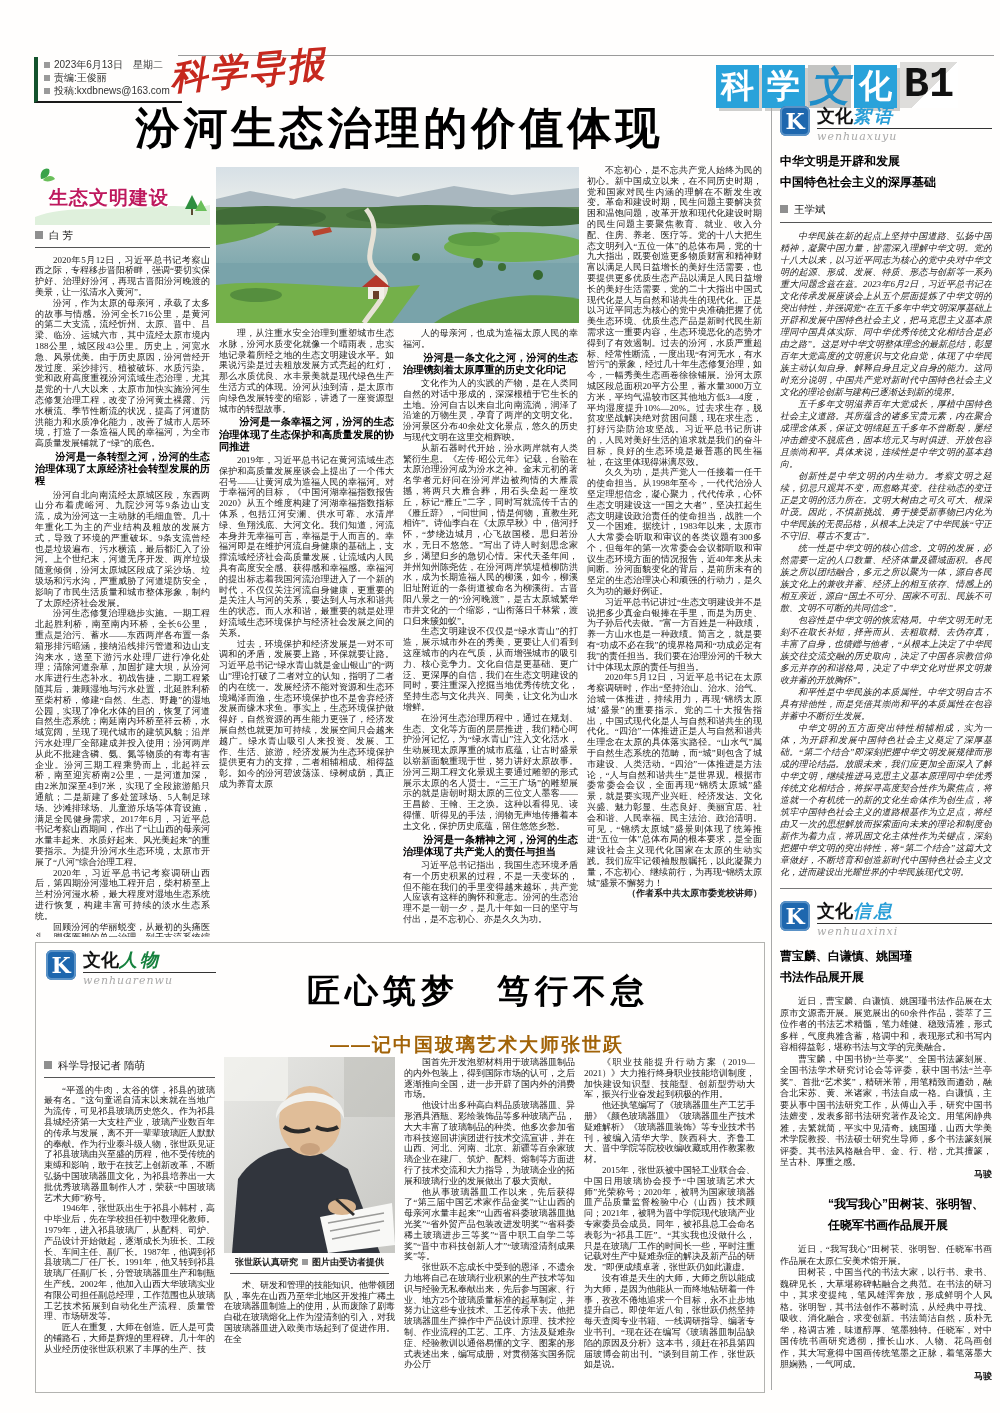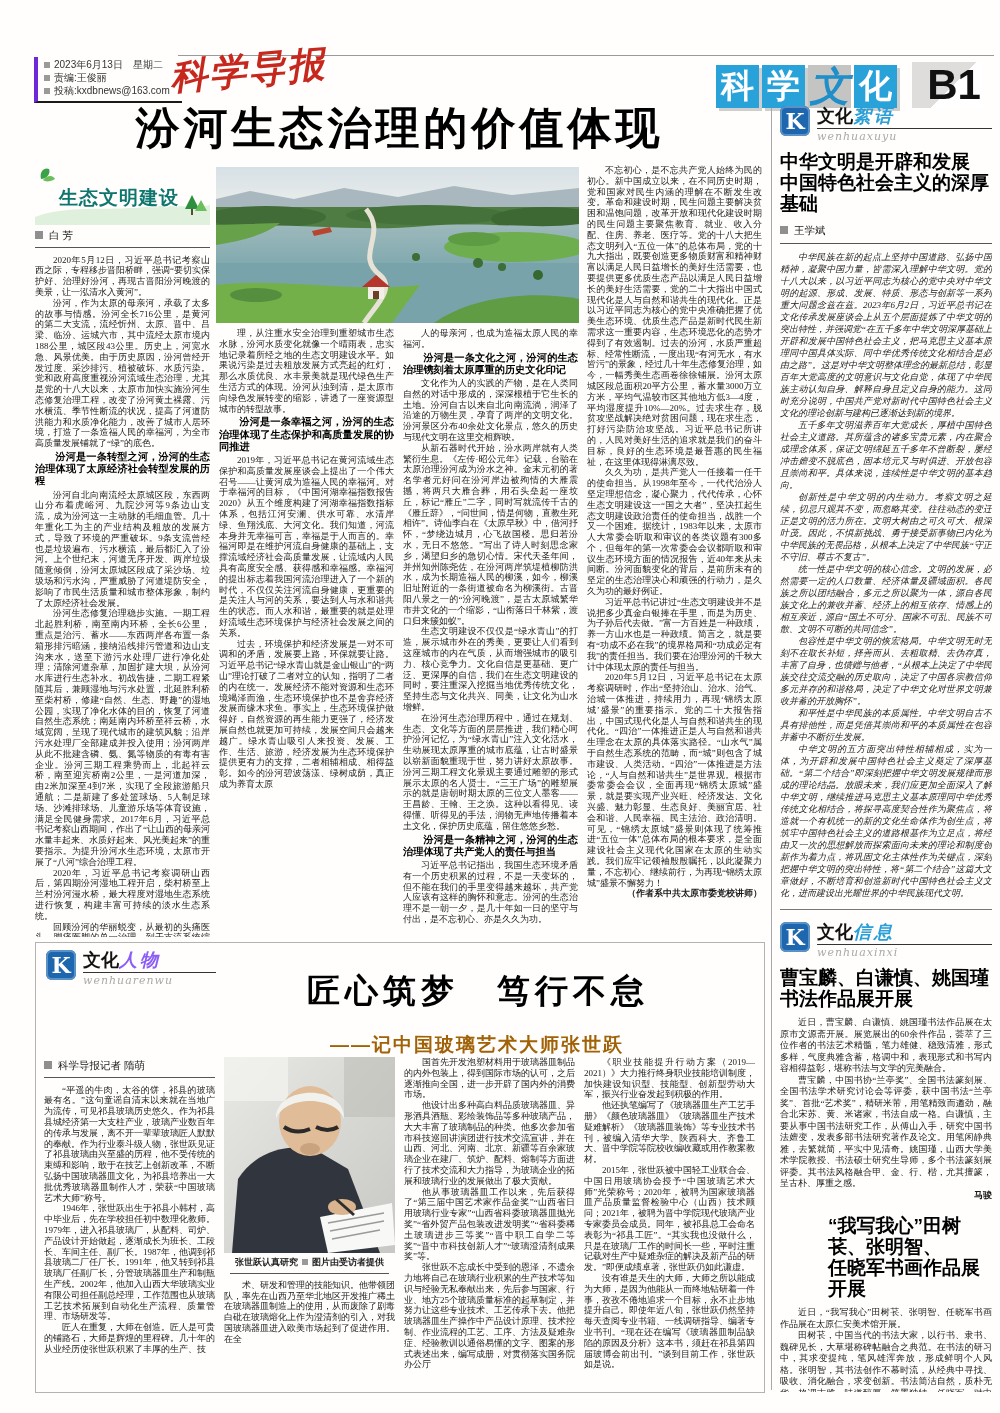--- a/index.html
+++ b/index.html
@@ -1,34 +1,34 @@
 <!DOCTYPE html>
 <html><head>
 <meta charset="utf-8">
 <style>
   html,body{margin:0;padding:0;background:#e9e9e7;}
   .page{position:relative;width:1000px;height:1413px;background:#fffefd;margin:0 auto;overflow:hidden;
         font-family:"Liberation Serif","DejaVu Serif",serif;color:#1a1a1a;}
   
-  .hdr-info{position:absolute;left:34px;top:57px;width:138px;border-left:4px solid #6d28d9;
+  .hdr-info{position:absolute;left:34px;top:57px;width:138px;border-left:4px solid #14532d;
             border-bottom:2px solid #1a1a1a;padding:1px 0 4px 6px;font-size:10px;color:#333;
             font-family:"Liberation Sans",sans-serif;line-height:13px;}
   .hdr-info .sq{display:inline-block;width:6px;height:6px;background:#9a9a9a;margin-right:4px;}
   .top-rule{position:absolute;left:178px;top:55px;width:816px;height:1px;background:#9a9a9a;}
   .paper-logo{position:absolute;left:170px;top:46px;font-size:37px;font-weight:bold;font-style:italic;
               color:#c6281e;transform:rotate(-5deg);letter-spacing:2px;
               font-family:"DejaVu Serif","Liberation Serif",serif;}
   .mast{position:absolute;left:716px;top:62px;display:flex;align-items:flex-end;}
   .mblock{width:43px;height:43px;display:flex;align-items:center;justify-content:center;
           font-size:33px;font-weight:bold;margin-right:3px;font-family:"Liberation Sans",sans-serif;}
   .mb-blue{background:#29a2da;color:#fff;box-shadow:3px 3px 0 #cfcfcd;}
   .mb-gray{background:#c4c4c2;color:#1f8ec9;font-style:italic;font-family:"DejaVu Serif",serif;font-size:40px;}
   .page-no{width:58px;height:46px;display:flex;align-items:center;justify-content:center;
-           font-family:Liberation Sans, sans-serif;font-weight:bold;font-size:42px;color:#111;
-           background:linear-gradient(135deg,#dedddb 0 55%,#ffffff 55%);margin-left:12px;padding-left:13px;}
+           font-family:Liberation Mono, monospace;font-weight:bold;font-size:42px;color:#111;
+           background:linear-gradient(135deg,#dedddb 0 55%,#ffffff 55%);margin-left:0;}
   
   .v-div{position:absolute;left:771px;top:108px;width:1px;height:1282px;background:#a8a8a8;}
   .author-row{font-family:"Liberation Sans",sans-serif;font-weight:normal;font-size:10.5px;color:#222;
               padding:2px 0 0;}
   .author-row .sq{display:inline-block;width:8px;height:8px;background:#8f8f8f;margin-right:6px;}
   .author-rule{border-bottom:1.2px solid #555;margin:5px 0 7px;}
   .blk{margin:0;}
   .blk-p{text-indent:2em;}
   .blk-h{font-family:"Liberation Sans",sans-serif;font-weight:bold;font-size:10.2px;text-indent:2em;
          margin:2px 0;color:#000;}
@@ -36,38 +36,38 @@
   .blk-by{text-align:right;font-family:"Liberation Sans",sans-serif;font-weight:bold;}
   
   .a1{position:absolute;left:35px;top:102px;width:729px;height:838px;}
   .a1-title{text-align:center;font-family:"Liberation Sans",sans-serif;font-weight:900;
             font-size:44px;letter-spacing:4px;color:#000;line-height:52px;}
   .a1-cols{position:absolute;left:0;top:63px;display:flex;gap:9px;}
   .a1 .col{width:175px;height:772px;overflow:hidden;font-size:9px;line-height:1.2;text-align:justify;}
   .photo1{position:absolute;left:181px;top:65px;width:363px;height:156px;overflow:hidden;}
   .ph-gap{height:163px;}
   .badge{position:relative;height:60px;margin-bottom:2px;}
-  .badge-text{position:absolute;left:24px;top:22px;font-family:"Liberation Sans",sans-serif;
-              font-weight:900;font-size:19px;color:#0f766e;letter-spacing:1px;
+  .badge-text{position:absolute;left:14px;top:22px;font-family:"Liberation Sans",sans-serif;
+              font-weight:900;font-size:19px;color:#be185d;letter-spacing:1px;
               text-shadow:1px 1px 0 #fff,-1px -1px 0 #fff;}
   
   .rc{position:absolute;left:780px;top:106px;width:212px;height:1286px;overflow:hidden;}
   .sec-head{display:flex;align-items:flex-start;margin-bottom:8px;}
   .kbadge{width:30px;height:30px;background:#1e67ae;border-radius:6px;color:#fff;flex:0 0 auto;
           display:flex;align-items:center;justify-content:center;font-family:"DejaVu Serif",serif;
           font-weight:bold;font-size:22px;margin-right:7px;box-shadow:inset 0 0 0 2px #5b92c6;}
   .sec-tt{flex:1;}
   .sec-line1{font-size:18px;line-height:20px;}
   .sec-cat{font-family:"Liberation Sans",sans-serif;font-weight:900;color:#111;}
   .sec-name{font-family:"DejaVu Serif",serif;font-style:italic;font-weight:bold;letter-spacing:3px;}
-  .name-blue{color:#2a9fd8;} .name-red{color:#8b5cf6;}
+  .name-blue{color:#2a9fd8;} .name-red{color:#15803d;}
   .sec-rule{border-bottom:1.6px solid #333;margin:2px 0 1px;}
   .sec-pinyin{font-family:"DejaVu Serif",serif;font-style:italic;color:#a9a9a9;font-size:11px;
               letter-spacing:1px;}
-  .rc-title{font-family:"Liberation Sans",sans-serif;font-weight:900;font-size:19px;line-height:21px;
+  .rc-title{font-family:"Liberation Sans",sans-serif;font-weight:900;font-size:12px;line-height:21px;
             color:#000;margin:6px 0 8px;}
   .essay-body{font-size:9px;line-height:12px;text-align:justify;font-style:italic;height:648px;
               overflow:hidden;margin-top:2px;}
   .rc-div{border:none;border-top:1.4px solid #777;margin:10px 0 12px;}
   .info-body{font-size:9px;line-height:11.5px;text-align:justify;overflow:hidden;}
   
   .a2{position:absolute;left:35px;top:942px;width:728px;height:449px;border:1px solid #b3b3b0;}
   .a2-khead{position:absolute;left:10px;top:7px;width:170px;}
   .a2-title{position:absolute;left:172px;right:16px;top:26px;text-align:center;
             font-family:"Liberation Sans",sans-serif;font-weight:900;font-size:33px;
@@ -324,21 +324,21 @@
         </div>
         <div class="cap-rule"></div>
         <div>
             <div class="blk blk-p">术、研发和管理的技能知识。他带领团队，率先在山西乃至华北地区开发推广稀土在玻璃器皿制造上的使用，从而废除了剧毒白砒在玻璃熔化上作为澄清剂的引入，对我国玻璃器皿进入欧美市场起到了促进作用。在全</div>
           </div>
       </div>
       <div class="col">
         <div>
             <div class="blk blk-p">国首先开发泡塑材料用于玻璃器皿制品的内外包装上，得到国际市场的认可，之后逐渐推向全国，进一步开辟了国内外的消费市场。</div>
             <div class="blk blk-p">他设计出多种高白料品质玻璃器皿、异形酒具酒瓶、彩绘装饰品等多种玻璃产品，大大丰富了玻璃制品的种类。他多次参加省市科技巡回讲演团进行技术交流宣讲，并在山西、河北、河南、北京、新疆等百余家玻璃企业在建厂、筑炉、配料、熔制等方面进行了技术交流和大力指导，为玻璃企业的拓展和玻璃行业的发展做出了极大贡献。</div>
-            <div class="blk blk-p">他从事玻璃器皿工作以来，先后获得了“第三届中国艺术家作品金奖”“山西省日用玻璃行业专家”“山西省科委玻璃器皿抛光奖”“省外贸产品包装改进发明奖”“省科委稀土玻璃进步三等奖”“晋中职工自学二等奖”“晋中市科技创新人才”“玻璃澄清剂成果奖”等。</div>
+            <div class="blk blk-p">他从事玻璃器皿工作以来，先后获得了“第三届中国艺术家作品金奖”“让山西的母亲河水量丰起来”“山西省科委玻璃器皿抛光奖”“省外贸产品包装改进发明奖”“省科委稀土玻璃进步三等奖”“晋中职工自学二等奖”“晋中市科技创新人才”“玻璃澄清剂成果奖”等。</div>
             <div class="blk blk-p">张世跃不忘成长中受到的恩泽，不遗余力地将自己在玻璃行业积累的生产技术等知识与经验无私奉献出来，先后参与国家、行业、地方25个玻璃质量标准的起草制定，并努力让这些专业技术、工艺传承下去。他把玻璃器皿生产操作中产品设计原理、技术控制、作业流程的工艺、工序、方法及疑难杂症、经验教训以通俗易懂的文字、图案的形式表述出来，编写成册，对贯彻落实国务院办公厅</div>
           </div>
       </div>
       <div class="col">
         <div>
             <div class="blk blk-p">《职业技能提升行动方案（2019—2021）》大力推行终身职业技能培训制度，加快建设知识型、技能型、创新型劳动大军，振兴行业奋发起到积极的作用。</div>
             <div class="blk blk-p">他还执笔编写了《玻璃器皿生产工艺手册》《颜色玻璃器皿》《玻璃器皿生产技术疑难解析》《玻璃器皿装饰》等专业技术书刊，被编入清华大学、陕西科大、齐鲁工大、晋中学院等院校收编收藏或用作教案教材。</div>
             <div class="blk blk-p">2015年，张世跃被中国轻工业联合会、中国日用玻璃协会授予“中国玻璃艺术大师”光荣称号；2020年，被聘为国家玻璃器皿产品质量监督检验中心（山西）技术顾问；2021年，被聘为晋中学院现代玻璃产业专家委员会成员。同年，被祁县总工会命名表彰为“祁县工匠”。“其实我也没做什么，只是在玻璃厂工作的时间长一些，平时注重记载对生产中疑难杂症的解决及新产品的研发。”即便成绩卓著，张世跃仍如此谦虚。</div>
             <div class="blk blk-p">没有谁是天生的大师，大师之所以能成为大师，是因为他能从一而终地钻研着一件事，孜孜不倦地追求一个目标，永不止步地提升自己。即使年近八旬，张世跃仍然坚持每天查阅专业书籍、一线调研指导、编著专业书刊。“现在还在编写《玻璃器皿制品缺陷的原因及分析》这本书，须赶在祁县第四届玻博会前出刊。”谈到目前工作，张世跃如是说。</div>
           </div>

